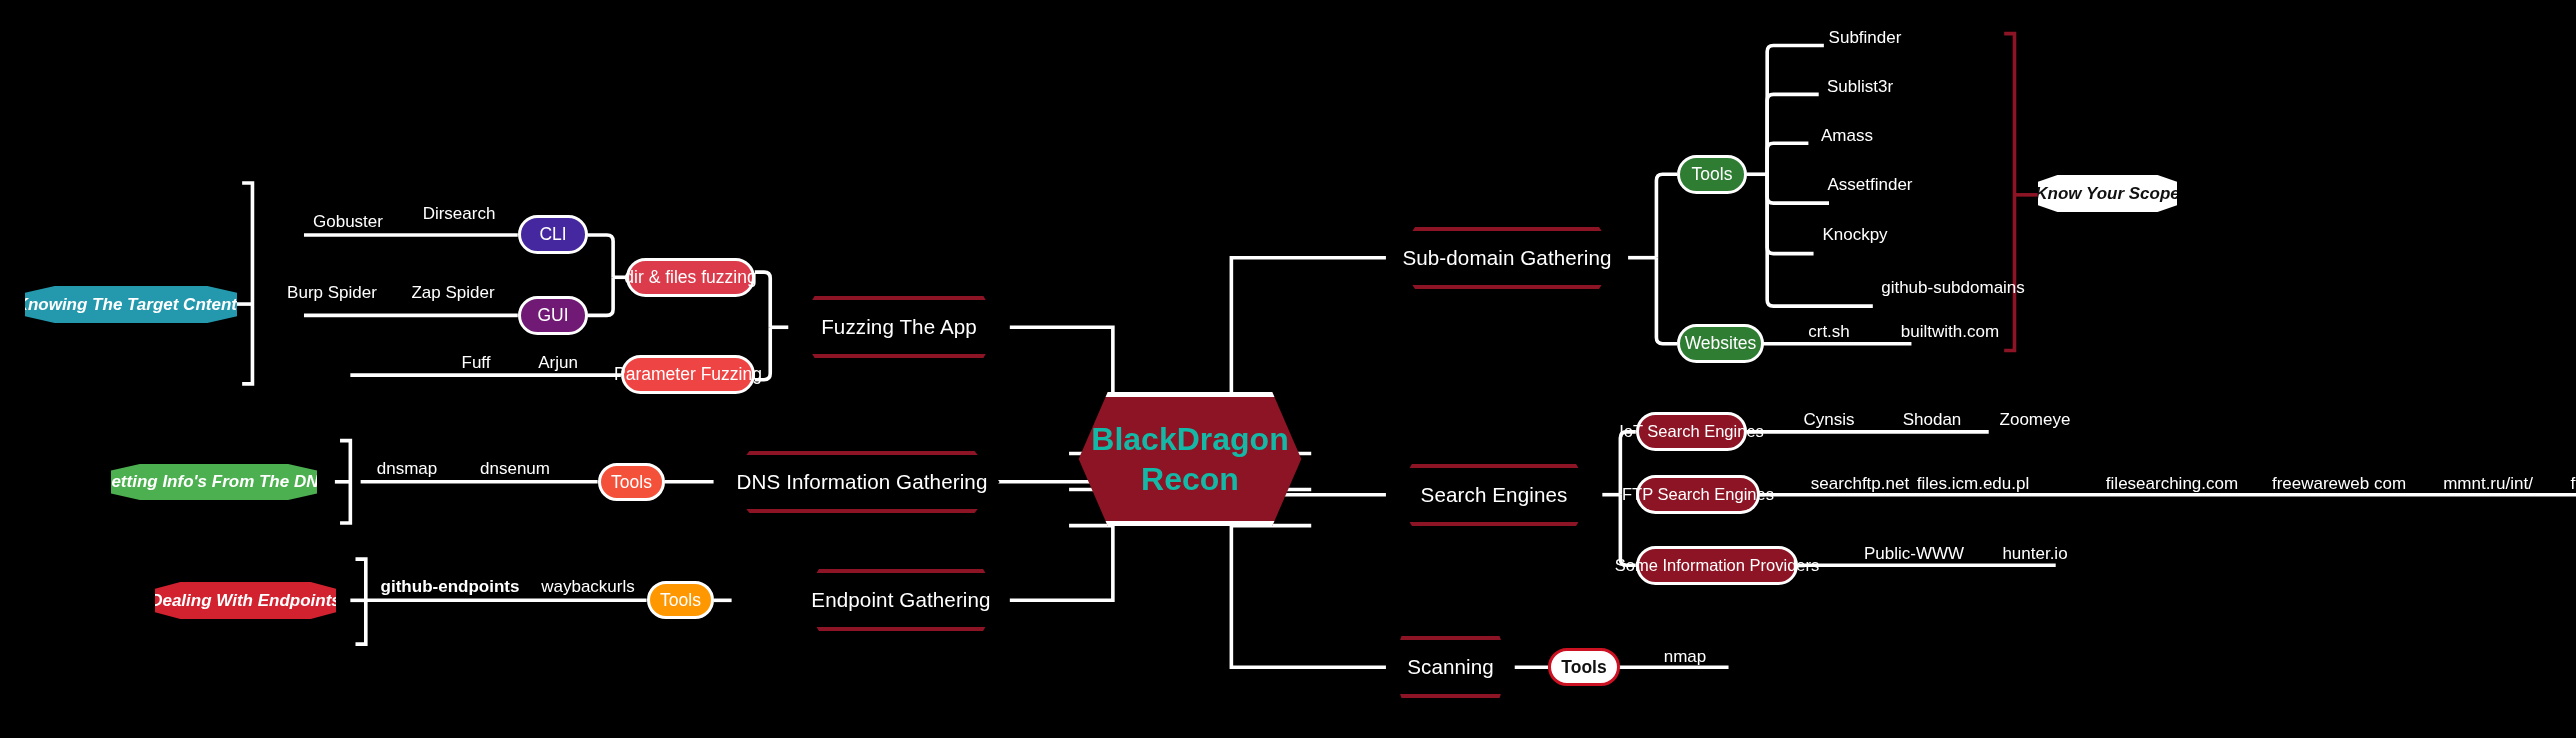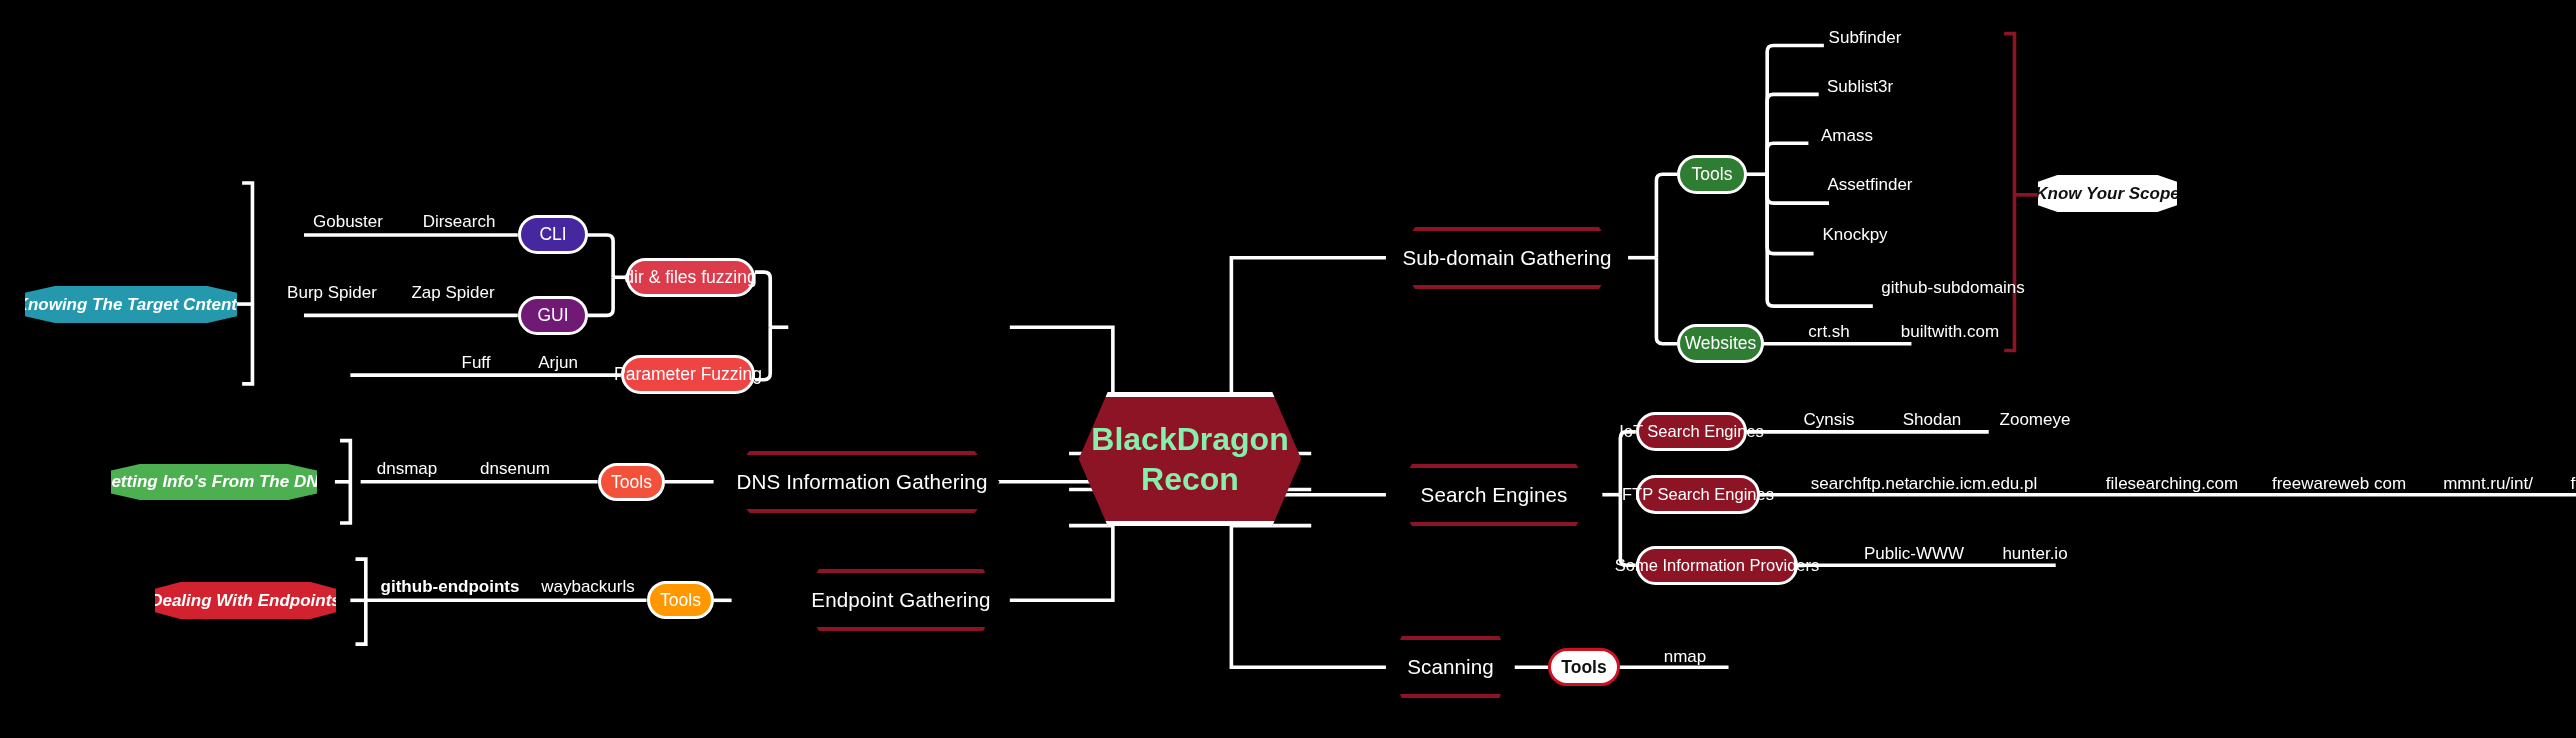--- a/index.html
+++ b/index.html
@@ -12,21 +12,21 @@
         justify-content:center;text-align:center;white-space:nowrap;}
 
   
   .hexout{
     border:4.6px solid #8C1424;background:#000;color:#fff;
     clip-path:polygon(3.5% 50%, 12% 0%, 88% 0%, 96.5% 50%, 88% 100%, 12% 100%);
     font-size:20.6px;letter-spacing:0.1px;
   }
   
   .hexcenter{
-    background:#8C1424;border:5.7px solid #fff;color:#86efac;font-weight:bold;
+    background:#8C1424;border:5.7px solid #fff;color:#14b8a6;font-weight:bold;
     clip-path:polygon(4% 50%, 16% 0%, 84% 0%, 96% 50%, 84% 100%, 16% 100%);
     font-size:32px;line-height:1.25;flex-direction:column;text-align:right;
   }
   
   .hexlabel{
     font-style:italic;font-weight:bold;font-size:17px;
     clip-path:polygon(0% 18%, 14% 0%, 86% 0%, 100% 18%, 100% 82%, 86% 100%, 14% 100%, 0% 82%);
     border-radius:3.1px;
   }
   
@@ -142,42 +142,43 @@
 
   <div class="node pill small" style="left:1636px;top:412px;width:111px;height:39px;background:#8C1424;">IoT Search Engines</div>
   <div class="node pill small" style="left:1636px;top:475px;width:124px;height:39px;background:#8C1424;">FTP Search Engines</div>
   <div class="node pill small" style="left:1636px;top:546px;width:162px;height:39px;background:#8C1424;">Some Information Providers</div>
 
   <div class="leaf" style="left:1829px;top:410px;">Cynsis</div>
   <div class="leaf" style="left:1932px;top:410px;">Shodan</div>
   <div class="leaf" style="left:2035px;top:410px;">Zoomeye</div>
 
   <div class="leaf" style="left:1860px;top:474px;">searchftp.net</div>
-  <div class="leaf" style="left:1973px;top:474px;">archie.icm.edu.pl</div>
+  <div class="leaf" style="left:1973px;top:474px;">files.icm.edu.pl</div>
   <div class="leaf" style="left:2172px;top:474px;">filesearching.com</div>
   <div class="leaf" style="left:2339px;top:474px;">freewareweb com</div>
   <div class="leaf" style="left:2488px;top:474px;">mmnt.ru/int/</div>
   <div class="leaf" style="left:2615px;top:474px;">ftp-sites.org</div>
 
   <div class="leaf" style="left:1914px;top:544px;">Public-WWW</div>
   <div class="leaf" style="left:2035px;top:544px;">hunter.io</div>
 
   <div class="node hexout" style="left:1386px;top:636px;width:129px;height:62px;">Scanning</div>
   <div class="node pill" style="left:1548px;top:648px;width:72px;height:38px;background:#FFFFFF;color:#111111;border-color:#CC1122;font-weight:bold;">Tools</div>
   <div class="leaf" style="left:1685px;top:647px;">nmap</div>
 
+  <div class="node hexout" style="left:788px;top:296px;width:222px;height:62px;">Fuzzing The App</div>
 
   <div class="node pill" style="left:626px;top:258px;width:129px;height:39px;background:#DB3B4B;">dir &amp; files fuzzing</div>
   <div class="node pill" style="left:621px;top:355px;width:134px;height:39px;background:#ef4444;">Parameter Fuzzing</div>
 
   <div class="node pill" style="left:518px;top:215px;width:70px;height:39px;background:#4527A0;">CLI</div>
   <div class="node pill" style="left:518px;top:296px;width:70px;height:39px;background:#701a75;">GUI</div>
 
   <div class="leaf" style="left:348px;top:212px;">Gobuster</div>
-  <div class="leaf" style="left:459px;top:212px;">Dirsearch</div>
+  <div class="leaf" style="left:459px;top:204px;">Dirsearch</div>
   <div class="leaf" style="left:332px;top:283px;">Burp Spider</div>
   <div class="leaf" style="left:453px;top:283px;">Zap Spider</div>
   <div class="leaf" style="left:476px;top:353px;">Fuff</div>
   <div class="leaf" style="left:558px;top:353px;">Arjun</div>
 
   <div class="node hexlabel" style="left:25px;top:286px;width:212px;height:37px;background:#2499AD;color:#FFFFFF;">Knowing The Target Cntents</div>
 
   <div class="node hexout" style="left:714px;top:451px;width:296px;height:62px;">DNS Information Gathering</div>
   <div class="node pill" style="left:598px;top:463px;width:67px;height:38px;background:#F4513A;">Tools</div>
   <div class="leaf" style="left:407px;top:459px;">dnsmap</div>

